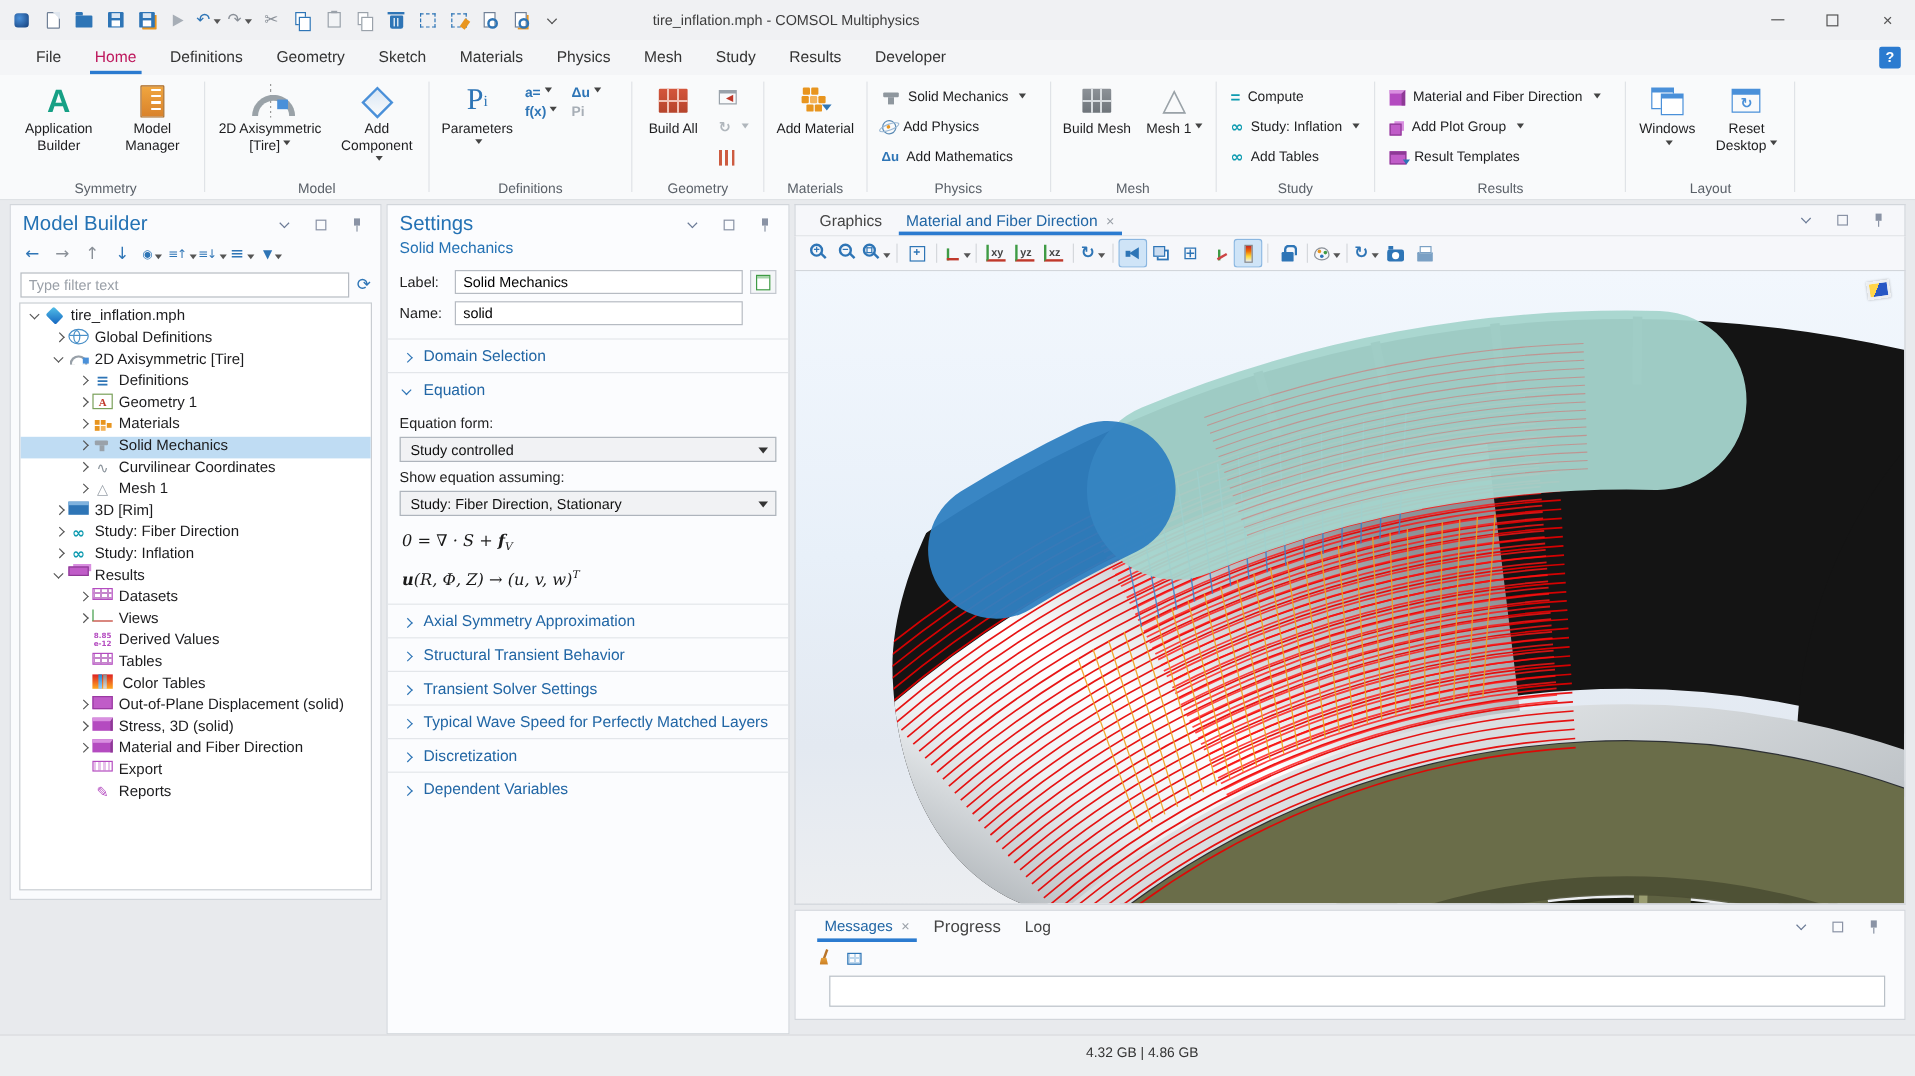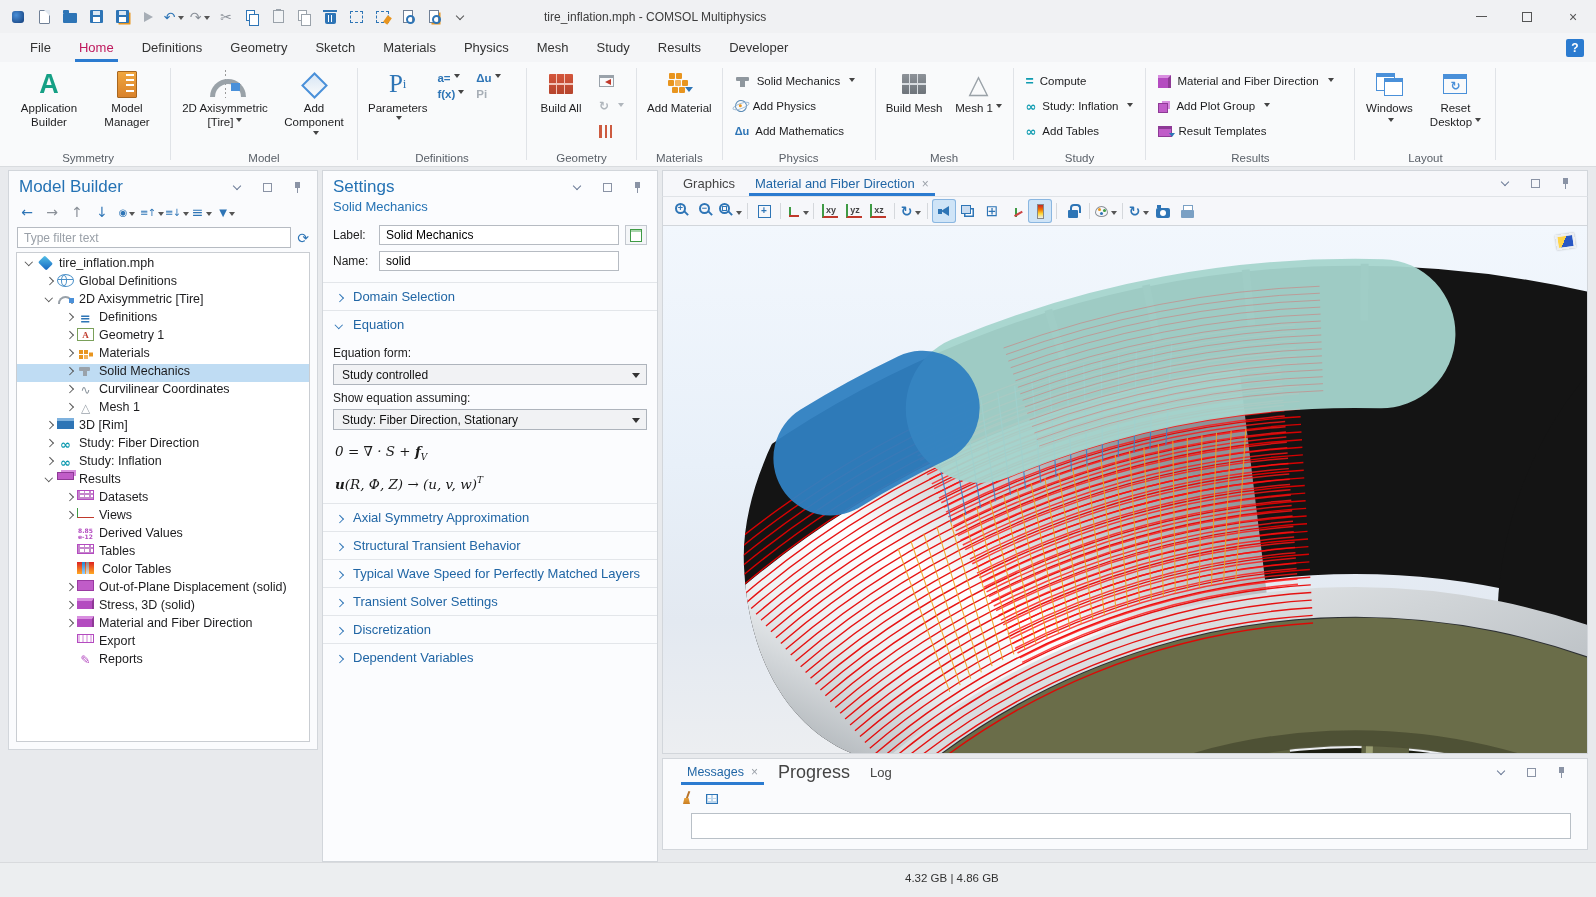--- a/index.html
+++ b/index.html
@@ -801,25 +801,25 @@
     <div class="sect">
         <span class="schev e-closed"></span>
         <span class="sectlabel">Axial Symmetry Approximation</span>
       </div>
     <div class="sect">
         <span class="schev e-closed"></span>
         <span class="sectlabel">Structural Transient Behavior</span>
       </div>
     <div class="sect">
         <span class="schev e-closed"></span>
-        <span class="sectlabel">Typical Wave Speed for Perfectly Matched Layers</span>
+        <span class="sectlabel">Transient Solver Settings</span>
       </div>
     <div class="sect">
         <span class="schev e-closed"></span>
-        <span class="sectlabel">Transient Solver Settings</span>
+        <span class="sectlabel">Typical Wave Speed for Perfectly Matched Layers</span>
       </div>
     <div class="sect">
         <span class="schev e-closed"></span>
         <span class="sectlabel">Discretization</span>
       </div>
     <div class="sect">
         <span class="schev e-closed"></span>
         <span class="sectlabel">Dependent Variables</span>
       </div>
   </div>
@@ -1149,21 +1149,21 @@
         </svg>
       <span class="ploticon"></span>
     </div>
 
     <div id="msgpanel">
       <div class="msgtabs">
         <span class="gtab active" style="font-size:12.5px">
             <span>Messages</span>
             <span class="tclose">×</span>
           </span>
-        <span class="gtab" style="font-size:18px">
+        <span class="gtab" style="font-size:14px">
             <span>Progress</span>
           </span>
         <span class="gtab" style="font-size:13px">
             <span>Log</span>
           </span>
         <span class="hicons">
 
         <span class="tbtn">
               <span class="ig h-chev"></span>
             </span>

